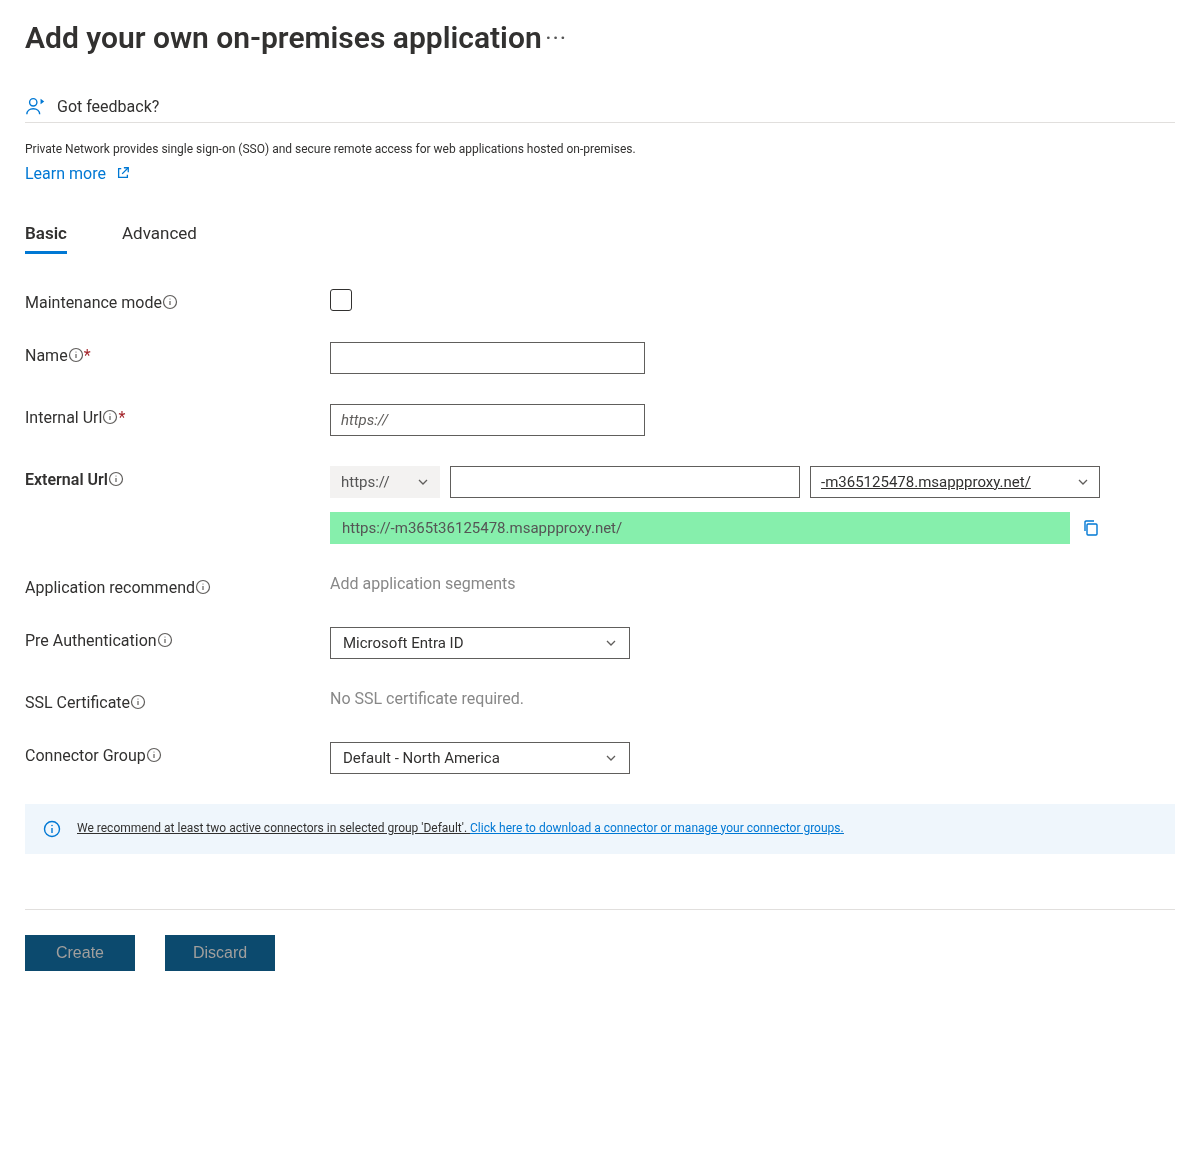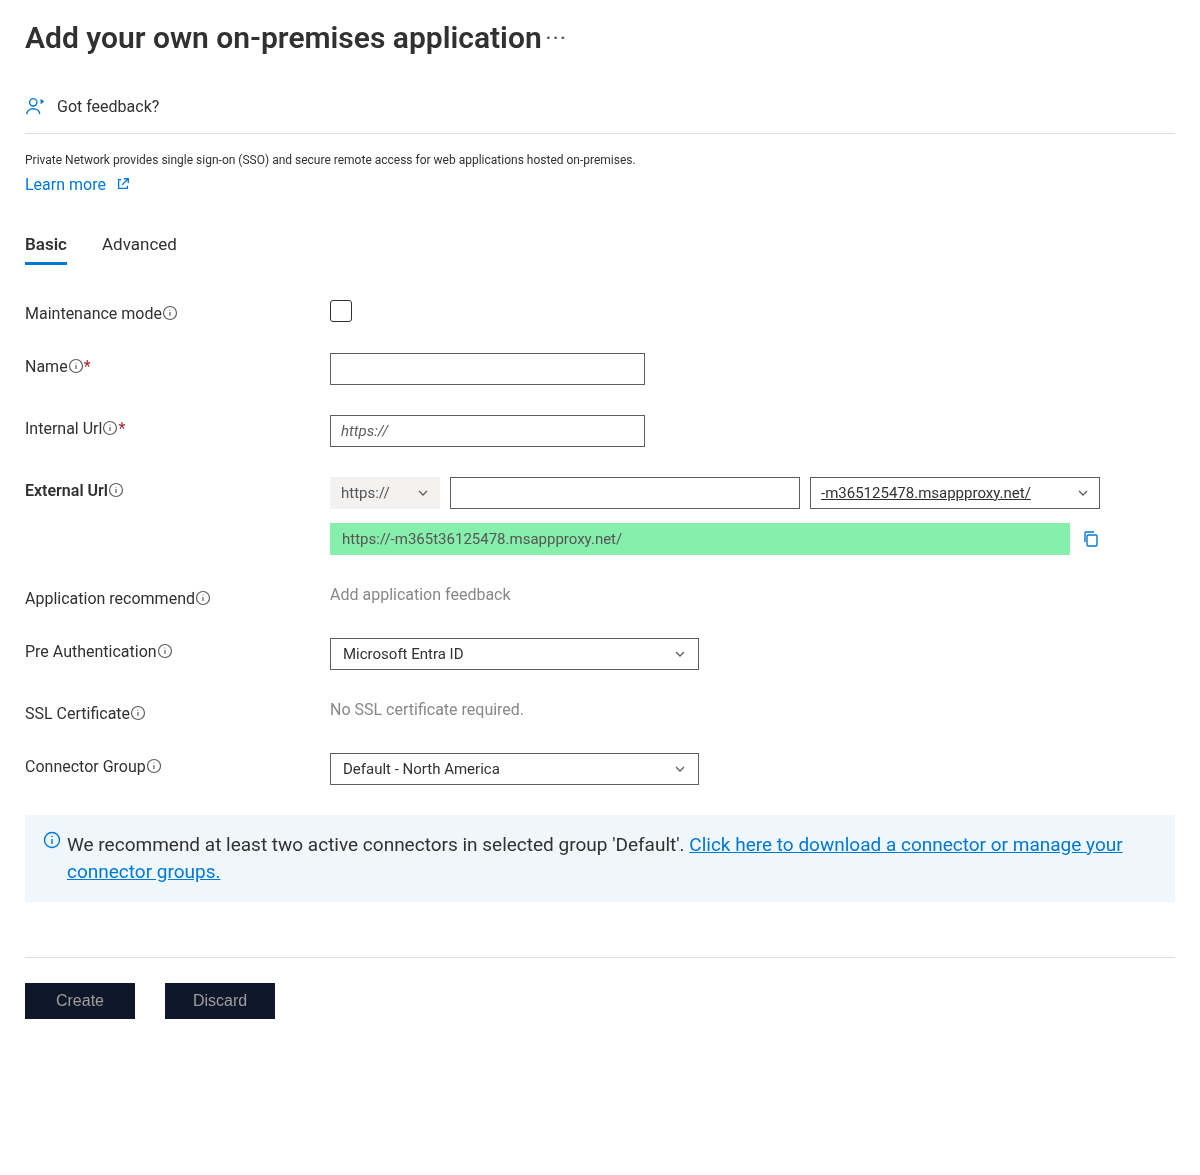--- a/index.html
+++ b/index.html
@@ -23,21 +23,21 @@
     font-size: 18px;
     letter-spacing: 2px;
     color: #555;
     cursor: pointer;
     padding: 4px;
   }
   .toolbar {
     display: flex;
     align-items: center;
     gap: 10px;
-    padding-bottom: 16px;
+    padding-bottom: 5px;
     border-bottom: 1px solid #e1dfdd;
     font-size: 16px;
     color: #323130;
     cursor: pointer;
   }
   .description {
     margin-top: 18px;
     margin-bottom: 6px;
     line-height: 1.4;
     color: #323130;
@@ -46,21 +46,21 @@
   .link {
     color: #0078d4;
     cursor: pointer;
     font-size: 16px;
     display: inline-flex;
     align-items: center;
     gap: 10px;
   }
   .tabs {
     display: flex;
-    gap: 35px;
+    gap: 55px;
     margin-top: 40px;
     border-bottom: 0px solid transparent;
   }
   .tab {
     padding-bottom: 8px;
     font-size: 17px;
     cursor: pointer;
     color: #323130;
   }
   .tab.active {
@@ -163,55 +163,56 @@
     color: #555;
     font-size: 15px;
   }
   .copy-icon { color:#0078d4; cursor:pointer; flex-shrink:0; }
   .placeholder-link {
     color: #888;
     font-size: 16px;
     cursor: pointer;
   }
   .select {
-    width: 369px;
+    width: 300px;
     height: 32px;
     border: 1px solid #605e5c;
     padding: 0 12px;
     display: flex;
     align-items: center;
     justify-content: space-between;
     font-size: 15px;
     cursor: pointer;
     background:#fff;
   }
   .muted-text { color:#888; font-size:16px; }
   .info-banner {
     background: #eff6fc;
     padding: 16px 18px;
     display: flex;
-    gap: 6px;
+    gap: 16px;
     align-items: flex-start;
     margin-top: 20px;
-    font-size: 19px;
+    font-size: 12px;
     line-height: 1.45;
+    text-decoration: underline;
   }
   .info-banner .text { color:#323130; }
   .info-banner a { color:#0078d4; text-decoration: underline; cursor:pointer; }
   .footer-sep {
     border-top: 1px solid #e1dfdd;
     margin-top: 55px;
     padding-top: 25px;
     display: flex;
     gap: 30px;
   }
   .btn {
     min-width: 110px;
     height: 36px;
-    background: #0f172a;
+    background: #0c4a6e;
     border: none;
     color: #a19f9d;
     font-size: 16px;
     cursor: pointer;
   }
   .ext-control-col { flex:1; max-width: 770px;}
   svg { display:block; }
 </style>
 </head>
 <body>
@@ -351,21 +352,21 @@
       <span>Application recommend</span>
       <span class="info-icon">
         <svg width="16" height="16" viewBox="0 0 16 16" fill="none" stroke="#605e5c" stroke-width="1.2">
             <circle cx="8" cy="8" r="6.5"></circle>
             <circle cx="8" cy="5" r="0.6" fill="#605e5c" stroke="none"></circle>
             <path d="M8 7v4"></path>
           </svg>
       </span>
     </div>
     <div class="field-control">
-      <span class="placeholder-link">Add application feedback</span>
+      <span class="placeholder-link">Add application segments</span>
     </div>
   </div>
 
   <div class="field-row">
     <div class="field-label">
       <span>Pre Authentication</span>
       <span class="info-icon">
         <svg width="16" height="16" viewBox="0 0 16 16" fill="none" stroke="#605e5c" stroke-width="1.2">
             <circle cx="8" cy="8" r="6.5"></circle>
             <circle cx="8" cy="5" r="0.6" fill="#605e5c" stroke="none"></circle>

